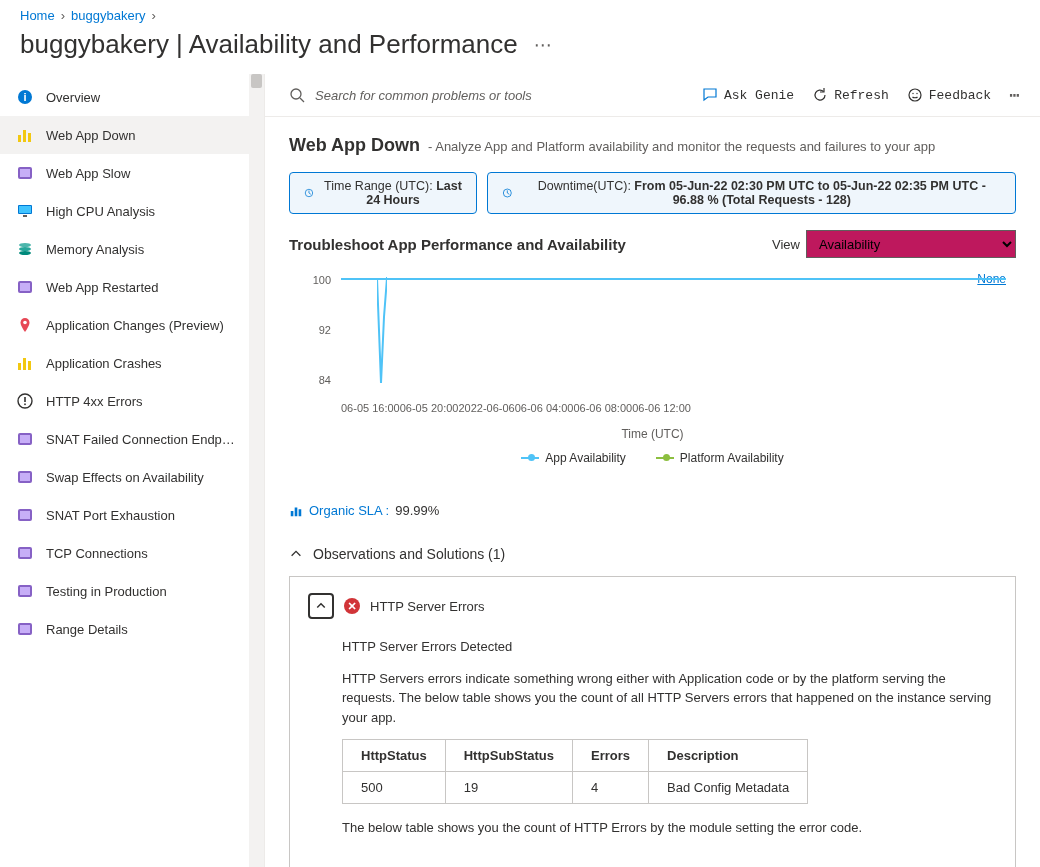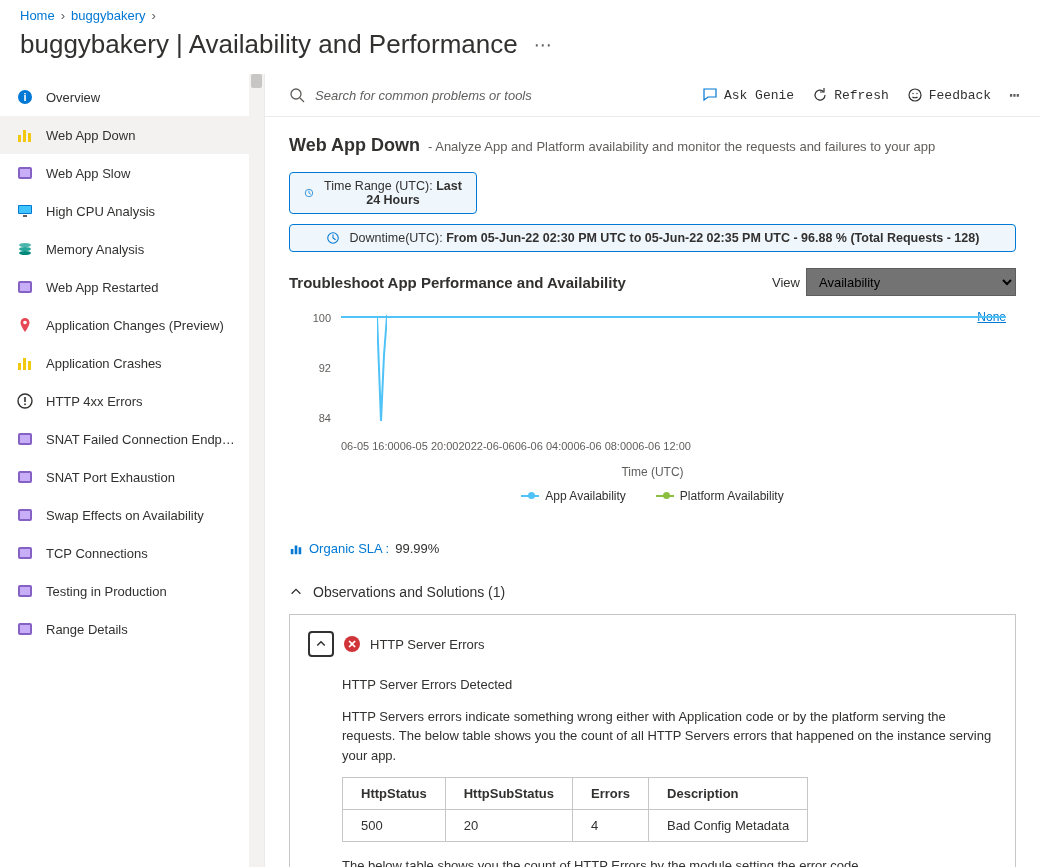--- a/index.html
+++ b/index.html
@@ -28,31 +28,31 @@
 .search-input::placeholder { color: #605e5c; font-style: italic; }
 .tool-actions { display: flex; gap: 18px; align-items: center; font-family: Liberation Mono, monospace; }
 .tool-link { display: flex; align-items: center; gap: 6px; font-size: 13px; color: #323130; cursor: pointer; }
 .tool-link svg { width: 16px; height: 16px; }
 
 .content { padding: 18px 24px 20px 24px; }
 .section-h { display: flex; align-items: baseline; gap: 8px; }
 .section-title { font-size: 18px; font-weight: 600; }
 .section-sub { color: #605e5c; font-size: 13px; }
 
-.pills { display: flex; gap: 10px; margin-top: 16px; flex-direction: column; }
+.pills { display: flex; gap: 10px; margin-top: 16px; }
 .pill { flex-shrink: 0; border: 1px solid #0078d4; border-radius: 4px; background: #eff6fc; padding: 6px 14px; display: flex; align-items: center; gap: 10px; font-size: 12.5px; color: #323130; text-align: center; }
 .pill.wide { flex: 1; justify-content: center; }
 .pill.sm { width: 188px; justify-content: center; }
 .pill .clk { color: #0078d4; }
 .pill .val { text-align: center; }
 
 .ts-row { display: flex; align-items: center; justify-content: space-between; margin-top: 16px; }
 .ts-title { font-size: 15px; font-weight: 600; }
 .view-sel { display: flex; align-items: center; gap: 6px; }
-.view-sel select { width: 210px; height: 28px; border: 1px solid #605e5c; padding: 0 8px; font-size: 13px; background: #737373; }
+.view-sel select { width: 210px; height: 28px; border: 1px solid #605e5c; padding: 0 8px; font-size: 13px; background: #be185d; }
 
 .chart-box { position: relative; }
 .chart-area { position: relative; height: 150px; margin-top: 14px; }
 .ytick { position: absolute; left: 6px; font-size: 11px; color: #605e5c; transform: translateY(-50%); text-align: right; width: 36px; }
 .plot { position: absolute; left: 52px; right: 10px; top: 6px; bottom: 28px; }
 .gridline { position: absolute; left: 0; right: 0; border-top: 1px solid #e1dfdd; }
 .series-platform { position: absolute; left: 0; right: 0; border-top: 2px solid #8cbf3f; }
 .series-app-flat { position: absolute; border-top: 2px solid #4fc3f7; }
 .dip { position: absolute; width: 10px; }
 .none-link { position: absolute; right: 10px; top: 0; color: #0078d4; font-size: 12px; text-decoration: underline; }
@@ -195,30 +195,30 @@
           </span>
           <span>SNAT Failed Connection Endp…</span>
         </div>
         <div class="sb-item">
           <span class="sb-icon">
             <svg viewBox="0 0 16 16">
               <rect x="1" y="2" width="14" height="12" rx="2" fill="#8661c5"></rect>
               <rect x="3" y="4" width="10" height="8" fill="#c7aef7"></rect>
             </svg>
           </span>
+          <span>Swap Effects on Availability</span>
+        </div>
+        <div class="sb-item">
+          <span class="sb-icon">
+            <svg viewBox="0 0 16 16">
+              <rect x="1" y="2" width="14" height="12" rx="2" fill="#8661c5"></rect>
+              <rect x="3" y="4" width="10" height="8" fill="#c7aef7"></rect>
+            </svg>
+          </span>
           <span>SNAT Port Exhaustion</span>
-        </div>
-        <div class="sb-item">
-          <span class="sb-icon">
-            <svg viewBox="0 0 16 16">
-              <rect x="1" y="2" width="14" height="12" rx="2" fill="#8661c5"></rect>
-              <rect x="3" y="4" width="10" height="8" fill="#c7aef7"></rect>
-            </svg>
-          </span>
-          <span>Swap Effects on Availability</span>
         </div>
         <div class="sb-item">
           <span class="sb-icon">
             <svg viewBox="0 0 16 16">
               <rect x="1" y="2" width="14" height="12" rx="2" fill="#8661c5"></rect>
               <rect x="3" y="4" width="10" height="8" fill="#c7aef7"></rect>
             </svg>
           </span>
           <span>TCP Connections</span>
         </div>
@@ -384,21 +384,21 @@
           <table class="err">
             <tbody>
                 <tr>
               <th>HttpStatus</th>
               <th>HttpSubStatus</th>
               <th>Errors</th>
               <th>Description</th>
             </tr>
             <tr>
               <td>500</td>
-              <td>20</td>
+              <td>19</td>
               <td>4</td>
               <td>Bad Config Metadata</td>
             </tr>
           </tbody>
             </table>
           <p>The below table shows you the count of HTTP Errors by the module setting the error code.</p>
         </div>
       </div>
 
     </div>

